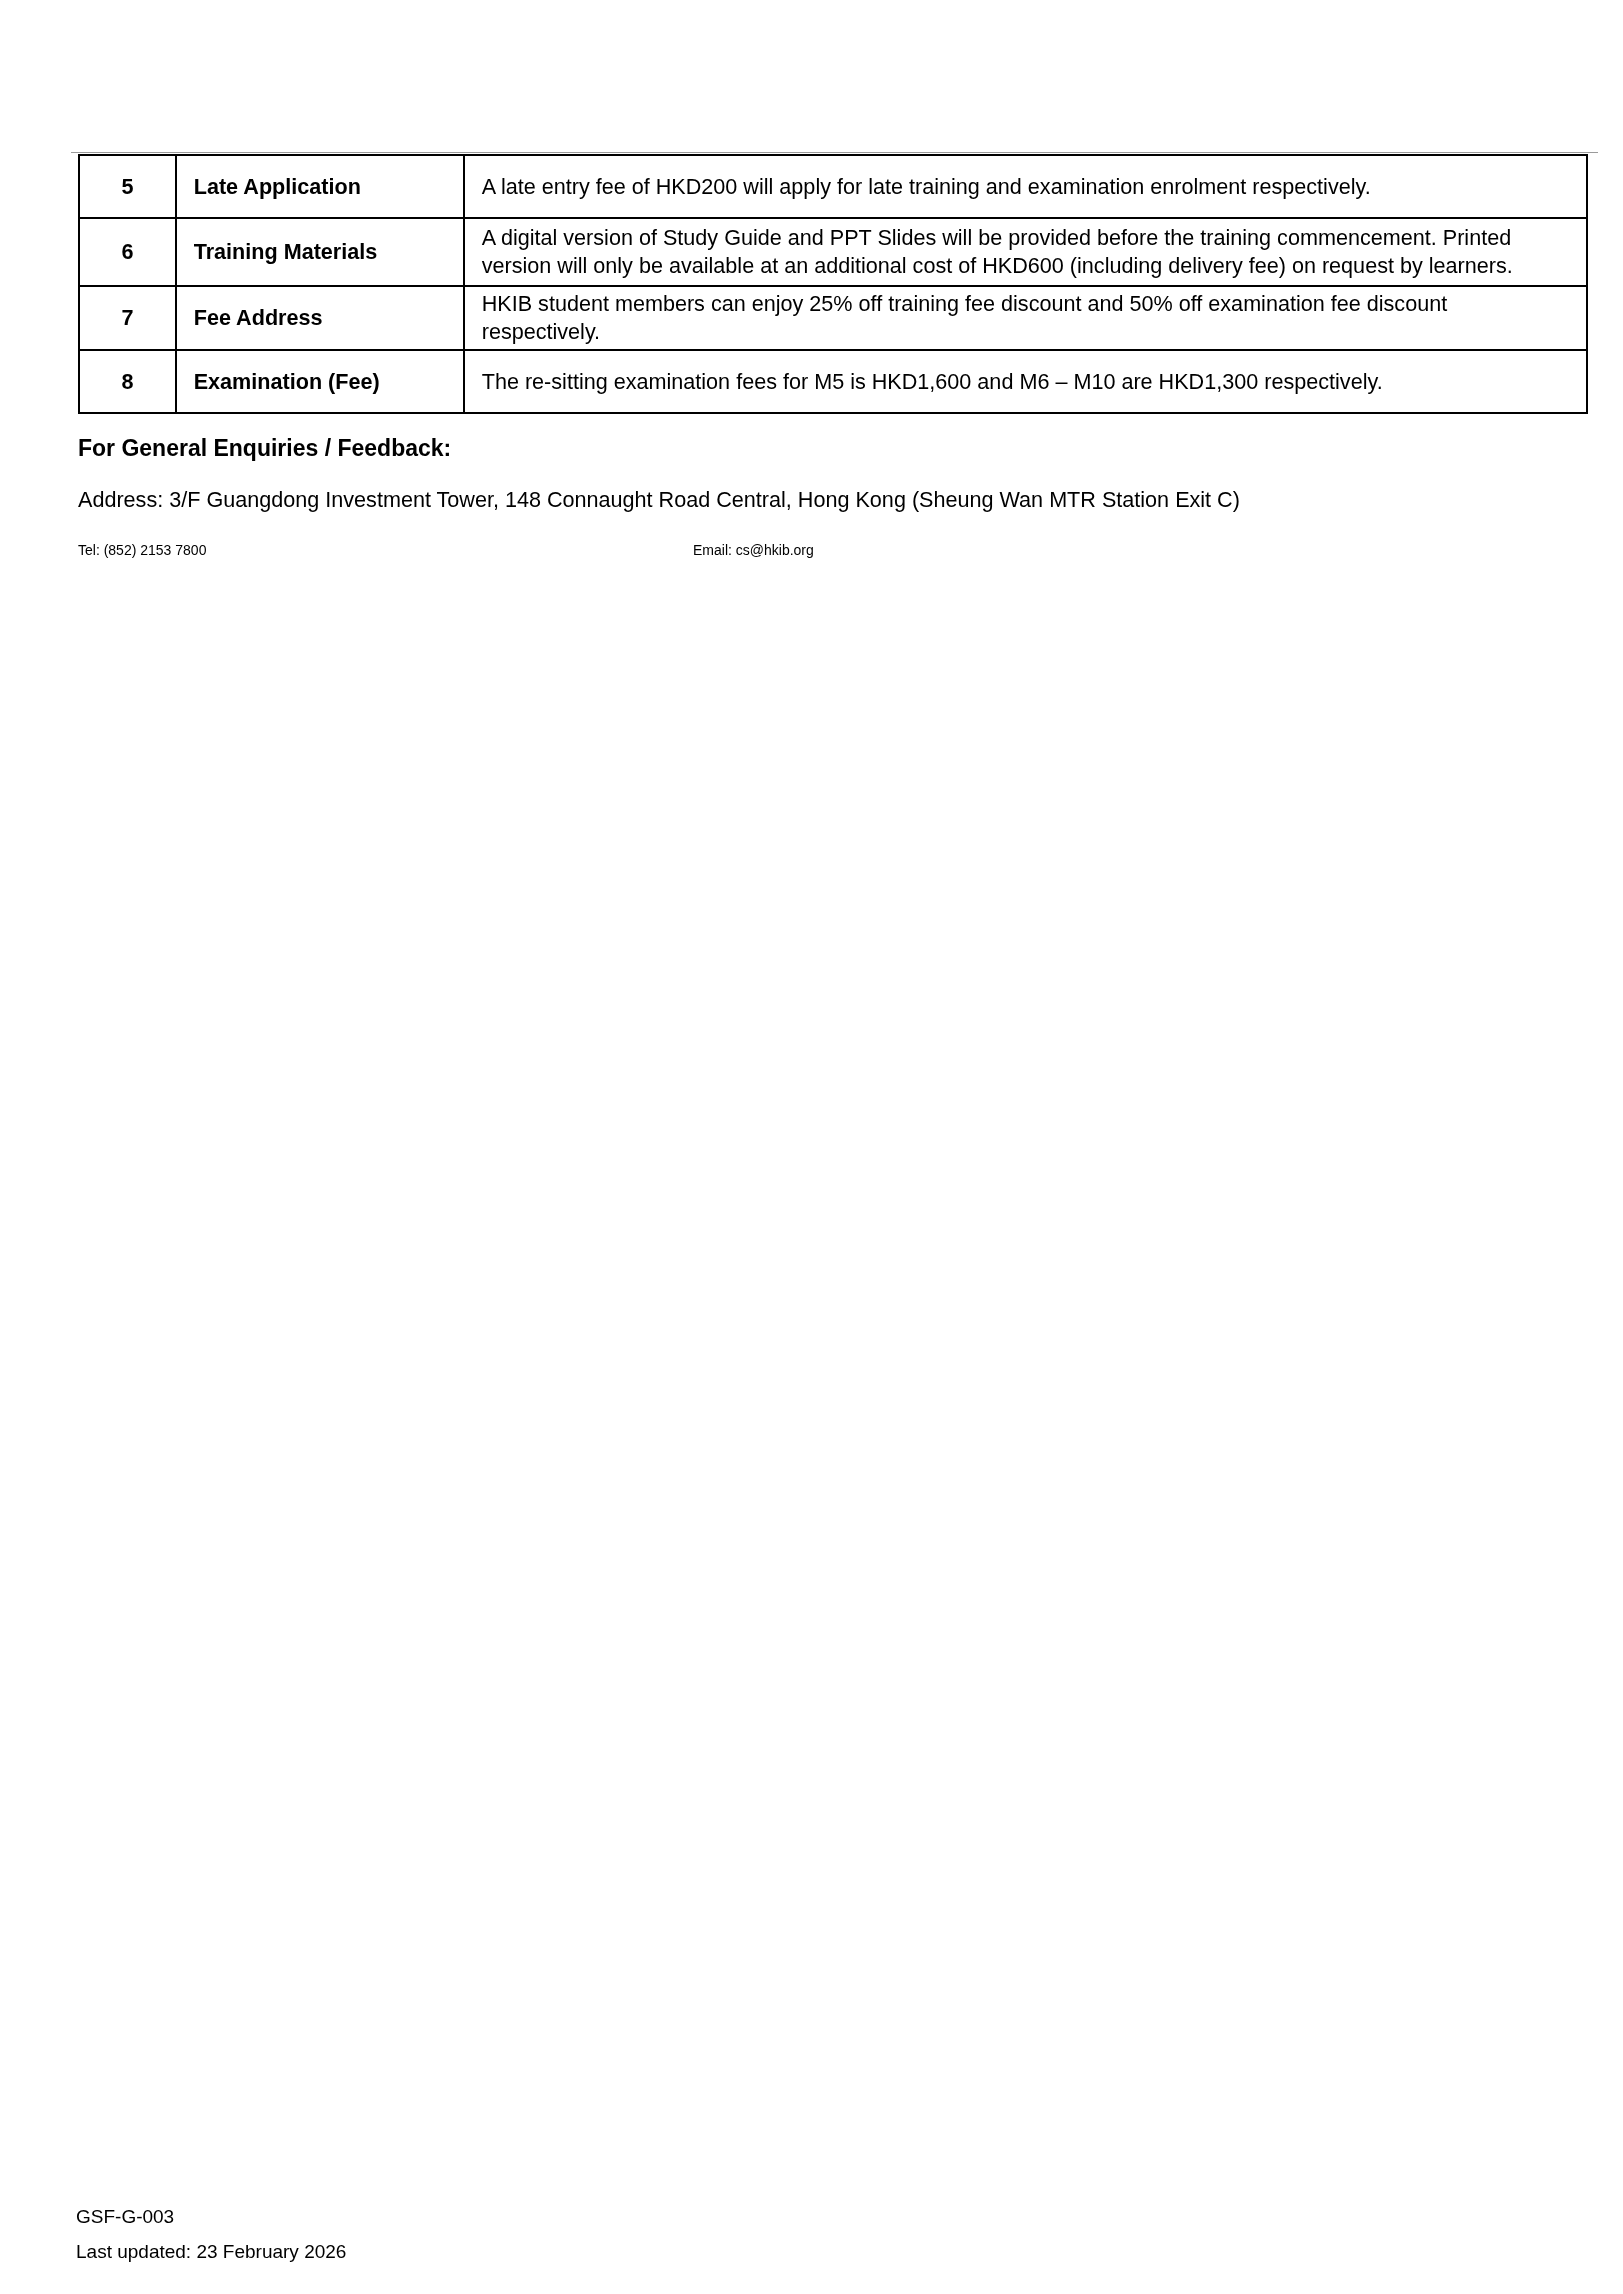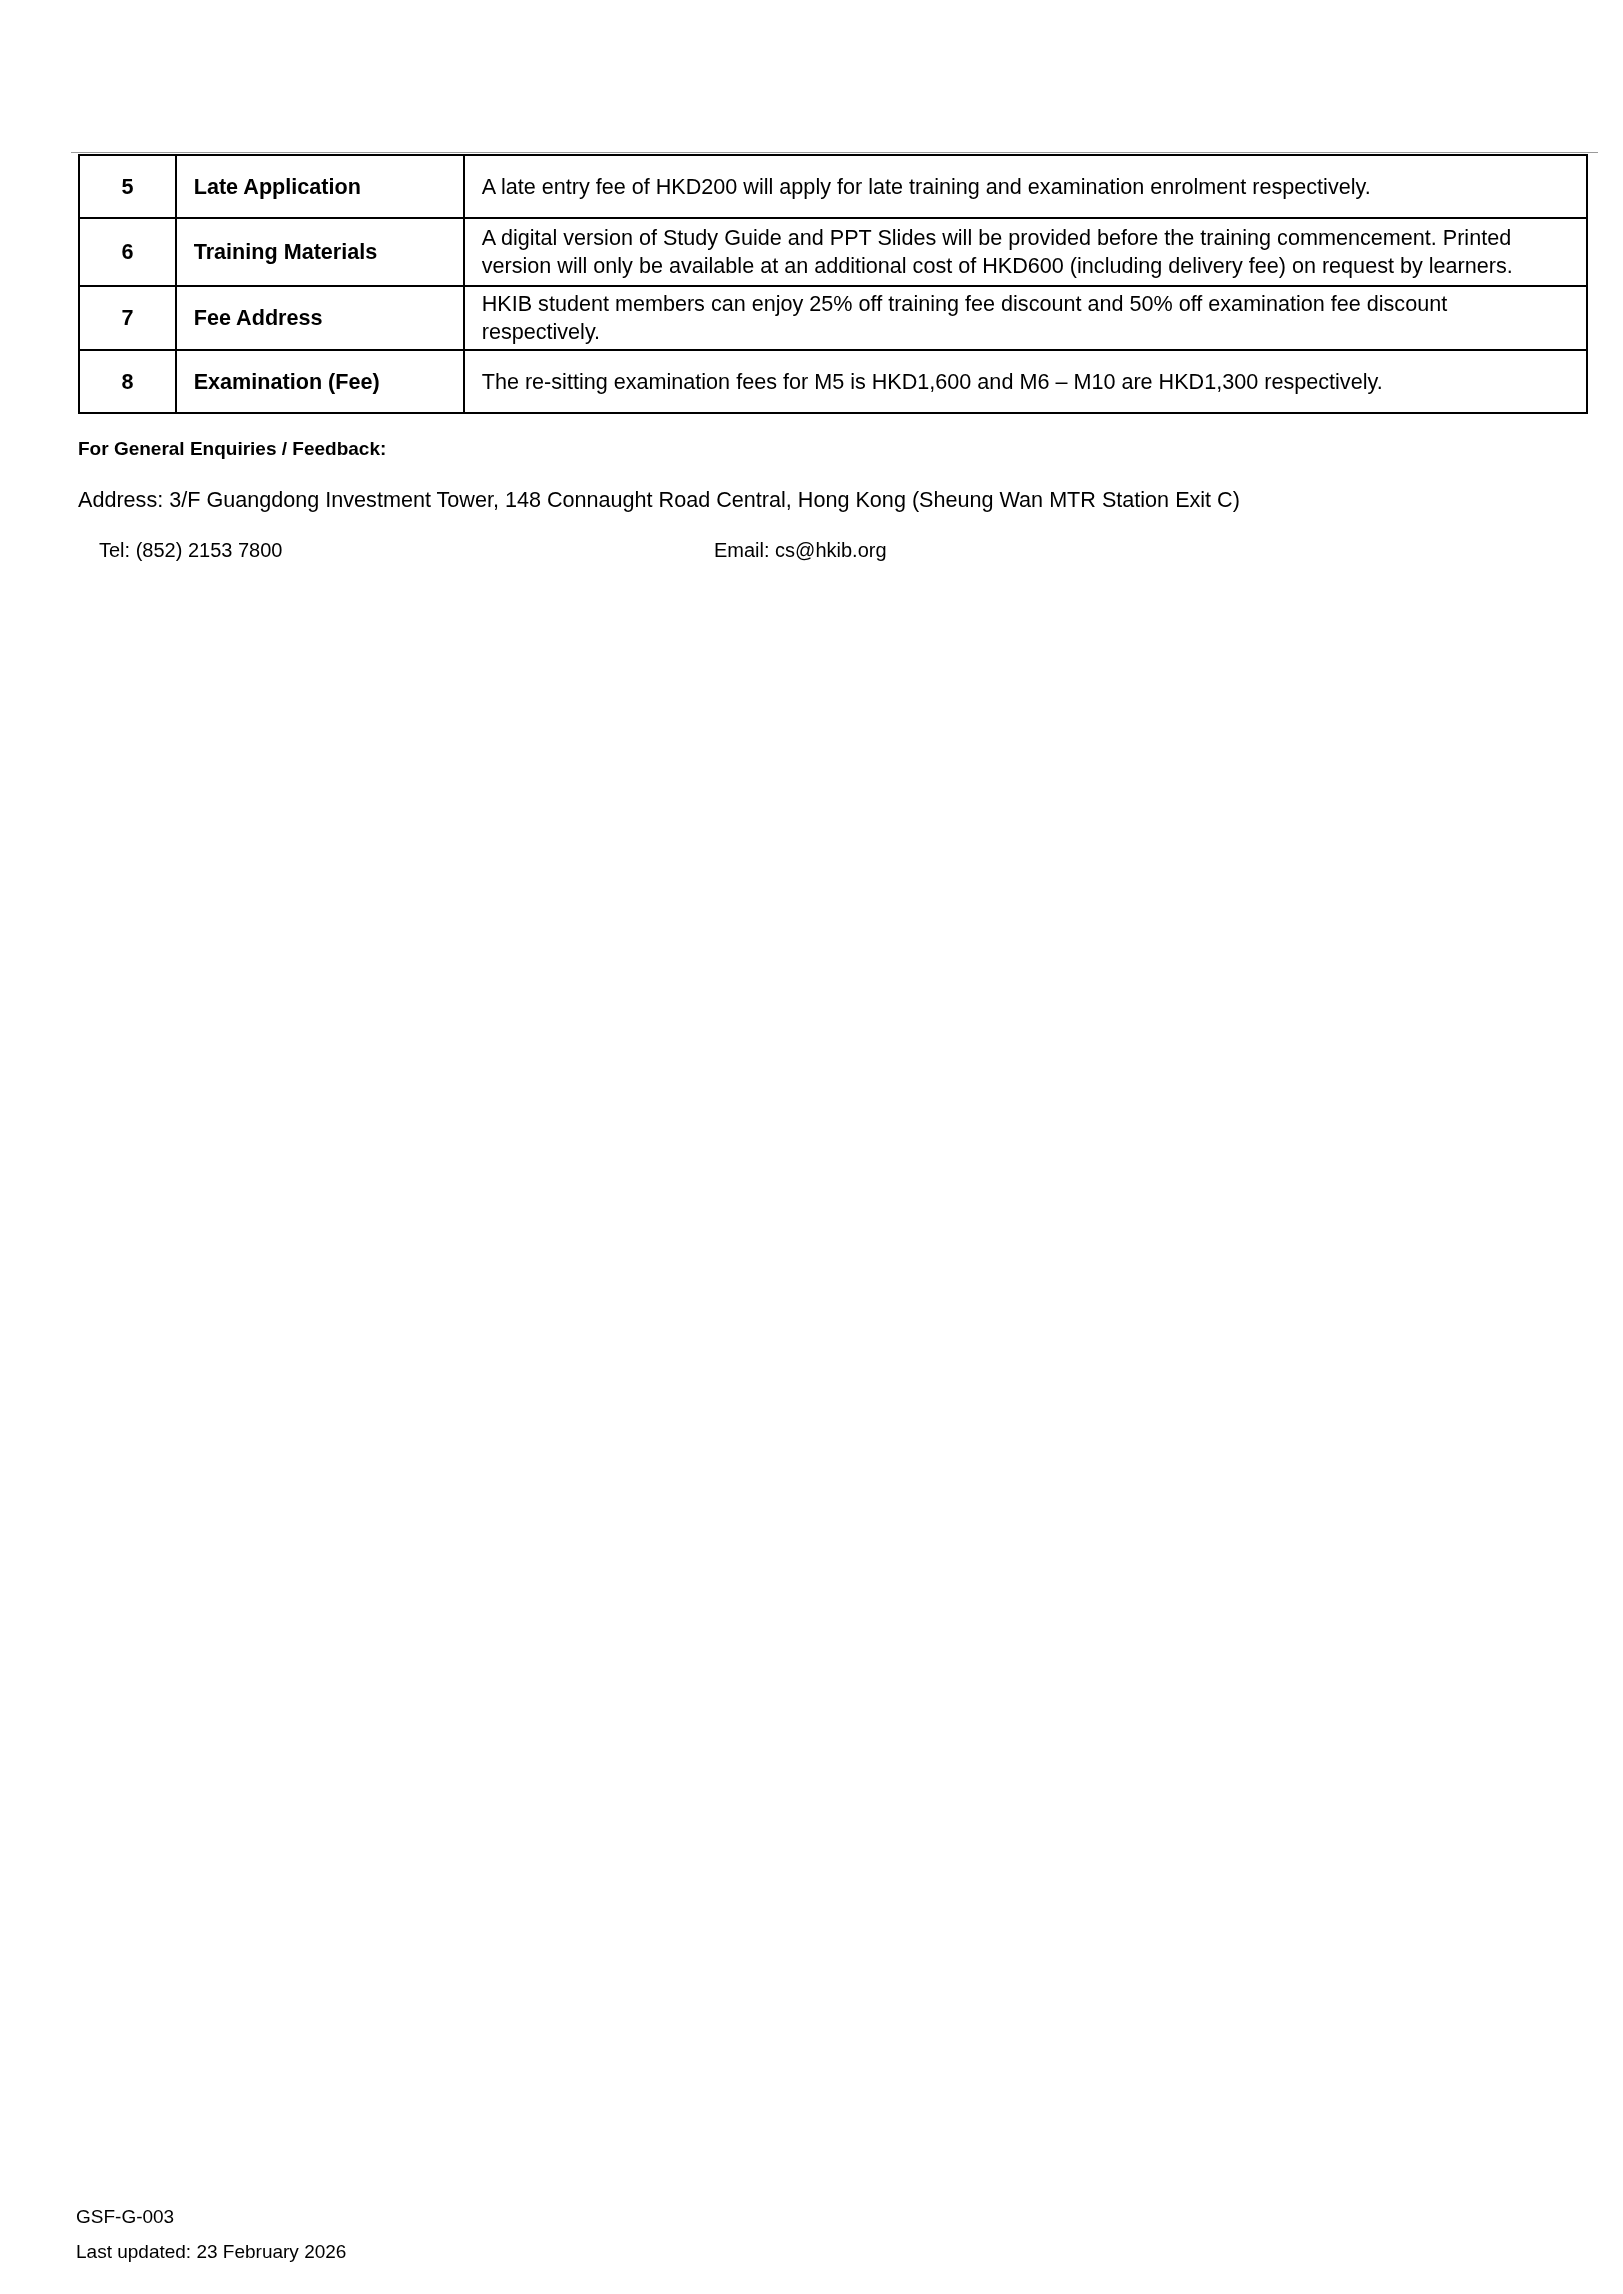--- a/index.html
+++ b/index.html
@@ -52,41 +52,40 @@
     padding-right: 6px;
   }
   td.cell-desc {
     padding-left: 16.7px;
     padding-right: 18px;
   }
   .enquiries-heading {
     position: absolute;
     left: 78px;
     top: 435px;
-    font-size: 19px;
+    font-size: 23px;
     font-weight: bold;
     line-height: 27.4px;
   }
   .address-line {
     position: absolute;
     left: 78px;
     top: 486px;
     width: 1509px;
     font-size: 21.6px;
     line-height: 27.4px;
   }
   .contact-line {
     position: absolute;
     left: 78px;
     top: 537px;
     width: 1509px;
     height: 27.4px;
-    font-size: 20px;
+    font-size: 14px;
     line-height: 27.4px;
-    margin-left: 21px;
   }
   .contact-line .email-text {
     position: absolute;
     left: 615px;
     top: 0;
   }
   .doc-footer {
     position: absolute;
     left: 76px;
     top: 2199px;

